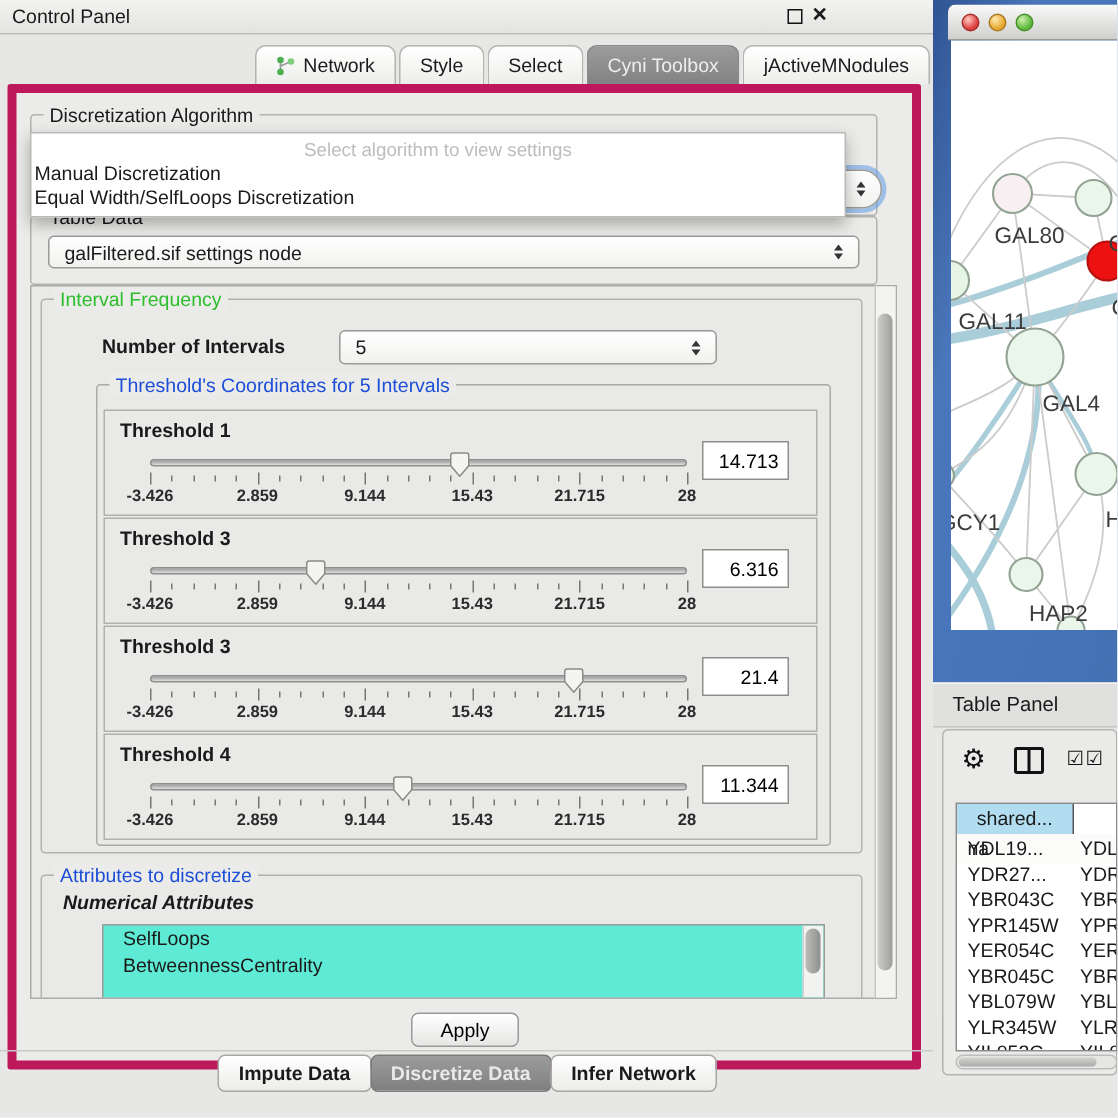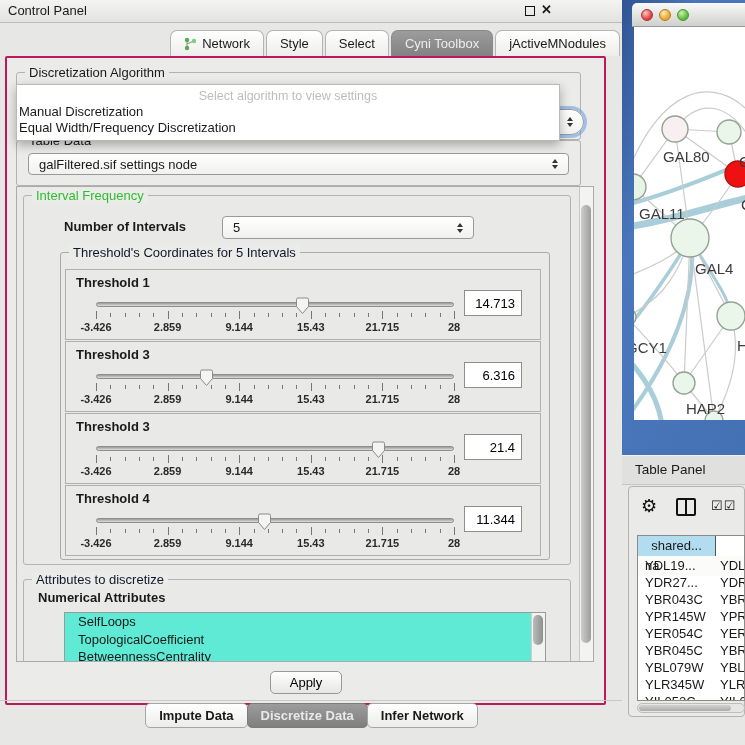--- a/index.html
+++ b/index.html
@@ -10,25 +10,25 @@
     background:linear-gradient(#f3f3f1,#e3e3e1);border-bottom:1px solid #bcbcba;}
   .cp-title{position:absolute;left:8px;top:3px;font-size:13px;}
   .win-float{position:absolute;left:525px;top:6px;width:8px;height:8px;border:1.6px solid #111;}
   .win-close{position:absolute;left:541px;top:2px;font-size:13px;font-weight:bold;}
   .tabbar{position:absolute;left:0;top:30px;width:622px;display:flex;justify-content:flex-end;}
   .tab{height:25px;display:flex;align-items:center;gap:5px;padding:0 13px;font-size:13px;
     background:linear-gradient(#ffffff,#ededeb);border:1px solid #b4b4b2;border-bottom:none;
     border-radius:7px 7px 0 0;margin-right:2px;white-space:nowrap;}
   .tab.selected{background:linear-gradient(#9c9c9c,#828282);color:#ededed;border-color:#8a8a8a;}
   .cp-body{position:absolute;left:5px;top:56px;width:597px;height:645px;
-    background:#ebebe9;border:2px solid #be185d;border-radius:2px;}
+    background:#ebebe9;border:6px solid #be185d;border-radius:2px;}
   .group{position:absolute;border:1px solid #b2b2b0;border-radius:3px;}
   .group-label{position:absolute;left:8px;top:-8px;background:#ebebe9;padding:0 4px;
     font-size:13px;white-space:nowrap;}
-  .green{color:#2dbe2d;} .blue{color:#0f172a;}
+  .green{color:#2dbe2d;} .blue{color:#1d4ed8;}
   .combo{position:absolute;background:linear-gradient(#ffffff,#f1f1ef);border:1px solid #9a9a98;
     border-radius:4px;font-size:13px;line-height:21px;padding-left:10px;box-sizing:border-box;}
   .stepper{position:absolute;right:9px;top:50%;transform:translateY(-50%);width:7px;height:10px;}
   .stepper:before,.stepper:after{content:"";position:absolute;left:0;border-left:3.5px solid transparent;
     border-right:3.5px solid transparent;}
   .stepper:before{top:0;border-bottom:4px solid #333;}
   .stepper:after{bottom:0;border-top:4px solid #333;}
   .algo-combo{left:19px;top:36px;width:548px;height:26px;border-radius:13px;
     box-shadow:0 0 0 3px rgba(95,155,230,.55);}
   .popup{position:absolute;left:9px;top:26px;width:542px;height:55px;background:#fff;
@@ -151,21 +151,21 @@
       <span class="group-label">Discretization Algorithm</span>
       <div class="combo algo-combo">
           <span class="stepper"></span>
         </div>
     </div>
 
     <div class="popup">
       <div class="popup-hint">Select algorithm to view settings</div>
       <div id="popup-opts">
           <div class="popup-opt first">Manual Discretization</div>
-          <div class="popup-opt">Equal Width/Frequency Discretization</div>
+          <div class="popup-opt">Equal Width/SelfLoops Discretization</div>
         </div>
     </div>
 
     <div class="group" style="left:9px;top:82px;width:563px;height:44px;">
       <span class="group-label">Table Data</span>
       <div class="combo" style="left:11px;top:12px;width:541px;height:22px;">
         <span>galFiltered.sif settings node</span>
         <span class="stepper"></span>
       </div>
     </div>
@@ -378,25 +378,24 @@
                     </div>
     </div>
     <input class="tval" readonly="" value="11.344" style="">
   </div>
 </div>
           </div>
         </div>
 
         <div class="group" style="left:6px;top:392px;width:546px;height:96px;">
           <span class="group-label blue">Attributes to discretize</span>
-          <span class="ig-label" style="left:14px;top:10px;">Numerical Attributes</span>
+          <span class="ig-label" style="left:14px;top:10px;font-style:italic;">Numerical Attributes</span>
           <div class="attr-list">
             <div id="attr-items">
                 <div class="attr-item">SelfLoops</div>
-                <div class="attr-item">TopologicalCoefficient</div>
                 <div class="attr-item">BetweennessCentrality</div>
               </div>
             <div class="list-vsb">
                 <div class="list-thumb"></div>
               </div>
           </div>
         </div>
 
       </div>
       <div class="vsb">

